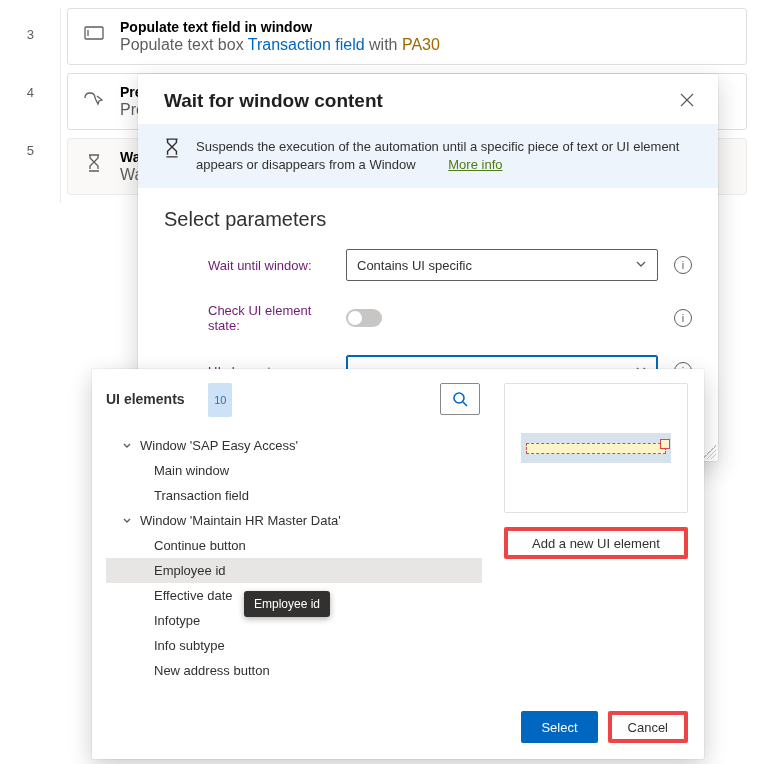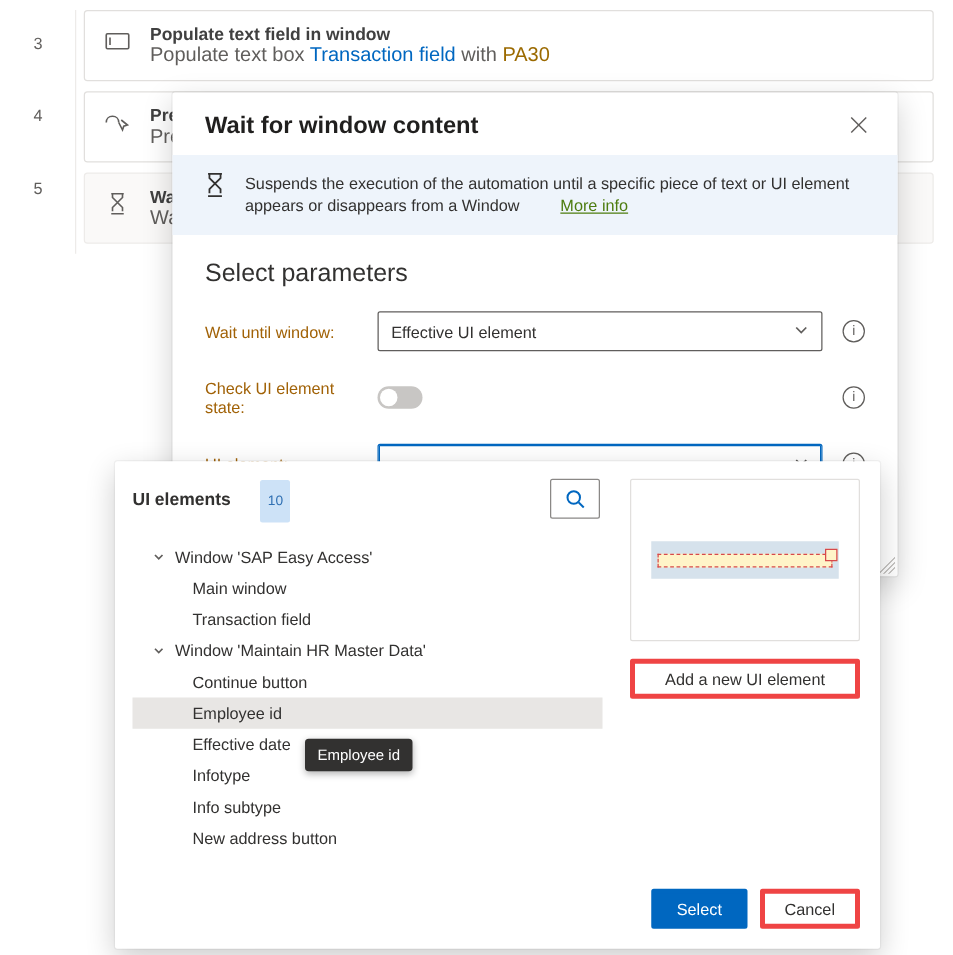--- a/index.html
+++ b/index.html
@@ -45,21 +45,21 @@
     width: 680px;
   }
   .step-card.shadowed { background:#faf9f8; border-color:#edebe9;}
   .step-icon {
     width: 24px; height: 24px;
     display:flex; align-items:center; justify-content:center;
     color:#605e5c;
     flex-shrink:0;
     margin-top:2px;
   }
-  .step-title { font-weight:600; color:#404040; font-size:14px; }
+  .step-title { font-weight:600; color:#000000; font-size:14px; }
   .step-sub { color:#605e5c; font-size:16px; margin-top:1px;}
   .step-sub .tok-link { color:#0067c0; }
   .step-sub .tok-val { color:#9b6a00; }
 
   
   .dialog {
     position:absolute;
     left:138px; top:74px;
     width:580px;
     background:#fff;
@@ -84,21 +84,21 @@
   .info-band a { color:#4d7c0f; text-decoration:underline;margin-left:29px; }
 
   .params-section { padding:20px 26px 4px; }
   .params-heading { font-size:20px; color:#323130; margin-bottom:18px; }
 
   .param-row {
     display:flex; align-items:center;
     margin-bottom:22px;
     gap:8px;
   }
-  .param-label { width:130px; color:#a16207; font-size:13px; }
+  .param-label { width:130px; color:#701a75; font-size:13px;margin-left:44px; }
   .param-control { flex:1; }
   .param-info { width:18px; height:18px; border:1px solid #605e5c; border-radius:50%; display:flex;align-items:center;justify-content:center; font-size:11px; color:#605e5c; margin-left:8px; cursor:default;}
 
   .select-ctl {
     width:100%;
     border:1px solid #605e5c;
     border-radius:2px;
     height:32px;
     display:flex; align-items:center; justify-content:space-between;
     padding:0 10px;
@@ -269,21 +269,21 @@
     </div>
   </div>
 
   <div class="params-section">
     <div class="params-heading">Select parameters</div>
 
     <div class="param-row">
       <div class="param-label">Wait until window:</div>
       <div class="param-control">
         <div class="select-ctl">
-          <span>Effective UI element</span>
+          <span>Contains UI specific</span>
           <span class="chev">
             <svg width="12" height="12" viewBox="0 0 12 12" stroke="currentColor" fill="none" stroke-width="1.4">
                 <path d="M2 4l4 4 4-4"></path>
               </svg>
           </span>
         </div>
       </div>
       <div class="param-info">i</div>
     </div>
 

